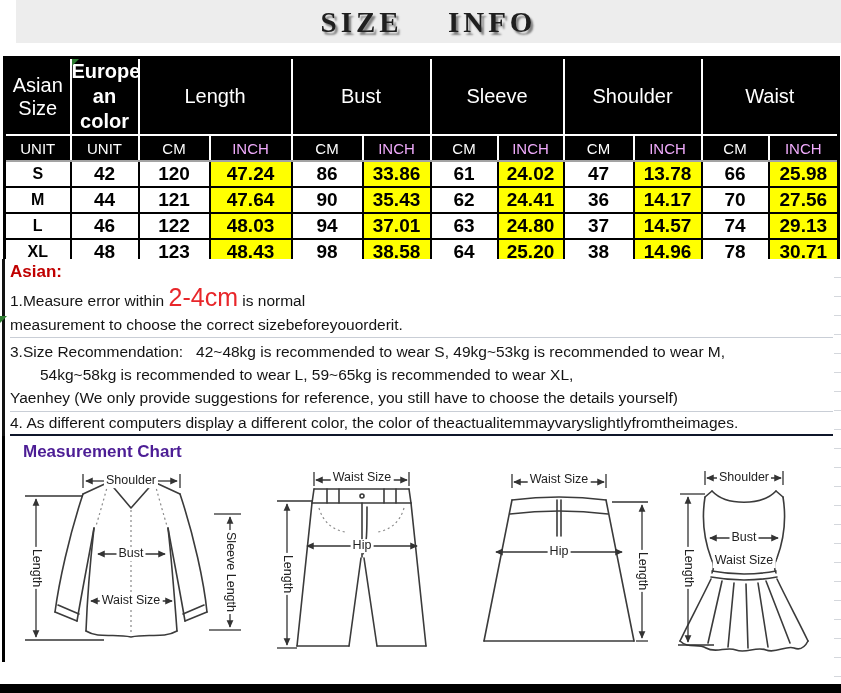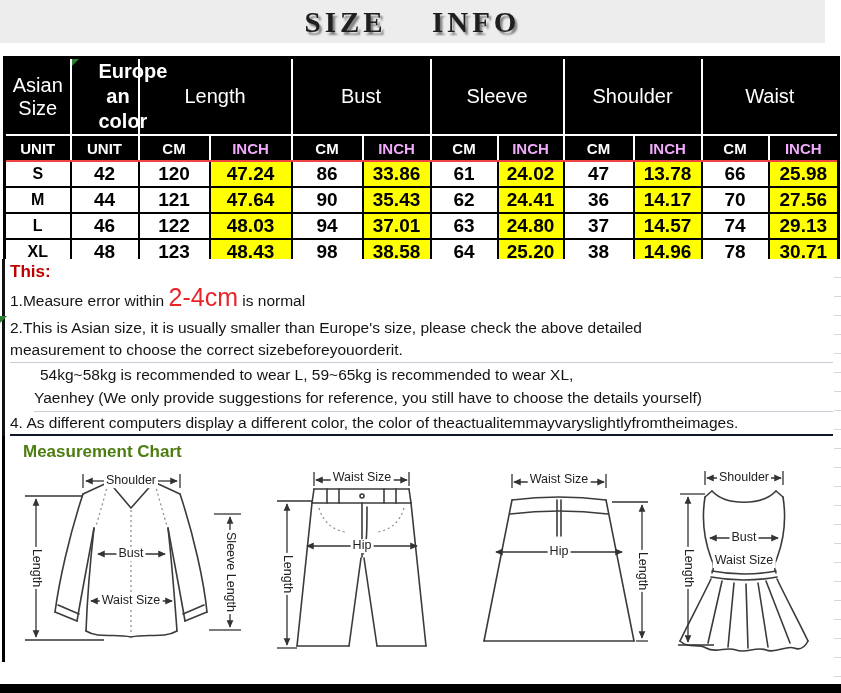--- a/index.html
+++ b/index.html
@@ -1,35 +1,35 @@
 <!DOCTYPE html>
 <html><head>
 <meta charset="utf-8">
 <style>
   html,body{margin:0;padding:0;background:#fff;}
   .page{position:relative;width:841px;height:693px;overflow:hidden;background:#fff;
         font-family:"Liberation Sans",sans-serif;color:#141414;}
 
   
-  .title-band{position:absolute;left:0;top:0;width:825px;height:43px;background:#ededed;}
+  .title-band{position:absolute;left:16px;top:0;width:825px;height:43px;background:#ededed;}
   .page-title{margin:0;text-align:center;line-height:45px;font-family:"Liberation Serif",serif;
         font-size:29px;font-weight:600;letter-spacing:4px;word-spacing:34px;color:#1f1f1f;
         text-shadow:2.5px 2.5px 2px rgba(0,0,0,.45);white-space:pre;}
 
   
   table.size-table{position:absolute;left:3px;top:56px;width:834px;border-collapse:collapse;
         border:3px solid #000;table-layout:fixed;}
   .size-table thead th{background:#000;color:#fff;font-weight:400;vertical-align:middle;
         border-left:2px solid #fff;padding:0;}
   .size-table thead tr.grp th{height:70px;font-size:20px;border-bottom:2px solid #fff;}
   .size-table thead tr.grp th:first-child{border-left:none;}
-  .size-table thead tr.units th{height:24px;font-size:15px;font-weight:700;border-bottom:2px solid #ef4444;}
+  .size-table thead tr.units th{height:24px;font-size:15px;font-weight:400;border-bottom:2px solid #a3a3a3;}
   .size-table thead tr.units th:first-child{border-left:none;}
   .size-table th.euro{font-size:13.5px;font-weight:700;line-height:1.25;position:relative;}
-  .size-table th .blk{display:block;padding-left:27px;}
+  .size-table th .blk{display:block;}
   .size-table thead .inch-h{color:#f0abfc;}
   .size-table tbody td{height:24px;text-align:center;vertical-align:middle;background:#fff;
         border:2px solid #000;font-size:19px;font-weight:700;color:#000;padding:0;}
   .size-table tbody td.inch{background:#ffff00;}
   .size-table tbody td.sz{font-size:16px;}
 
   
   .excel-tri{position:absolute;width:0;height:0;border-top:7px solid #2e7d32;
         border-right:7px solid transparent;}
 
@@ -38,26 +38,26 @@
         border-left:3px solid #111;border-right:2px solid #333;background:#fff;}
   .notes{padding:0 0 0 5px;}
   .nline{white-space:pre-wrap;font-size:15.5px;line-height:1.25;color:#141414;}
   .note-heading{height:26px;line-height:26px;color:#c00000;font-weight:700;font-size:17px;}
   .n1{height:30px;line-height:30px;}
   .n1 .big-red{color:#e8262a;font-size:25px;line-height:1;}
   .n2a{height:25px;line-height:25px;}
   .n2b{height:22px;line-height:20px;border-bottom:1px solid #c9ced6;margin-right:2px;}
   .n3a{height:25px;line-height:27px;}
   .n3b{height:24px;line-height:24px;margin-left:30px;}
-  .n3c{height:24px;line-height:22px;border-bottom:1px solid #c9ced6;margin-right:2px;margin-left:24px;}
+  .n3c{height:24px;line-height:22px;border-bottom:1px solid #c9ced6;margin-right:2px;}
   .n4{height:22px;line-height:21px;border-bottom:2px solid #0f172a;margin-right:2px;}
 
   
   .chart-sec{position:relative;height:226px;border-left:3px solid #000;margin-left:-3px;}
-  .chart-heading{position:absolute;left:18px;top:6px;font-size:17px;font-weight:700;color:#4d7c0f;}
+  .chart-heading{position:absolute;left:18px;top:6px;font-size:17px;font-weight:700;color:#4c1d95;}
   .figures{position:absolute;left:4px;top:28px;width:820px;display:flex;justify-content:space-between;}
   .figure{position:relative;height:188px;}
   .fig-shirt{width:250px;}.fig-pants{width:205px;}.fig-skirt{width:190px;}.fig-dress{width:175px;}
   .figure svg{display:block;}
   .hlabel,.vlabel{position:absolute;font-size:12.5px;color:#222;background:#fff;
         padding:0 2px;white-space:nowrap;line-height:1.1;}
   .hlabel{transform:translate(-50%,-50%);}
   .vlabel{transform:translate(-50%,-50%) rotate(90deg);}
 
   
@@ -173,24 +173,24 @@
         <td>38</td>
         <td class="inch">14.96</td>
         <td>78</td>
         <td class="inch">30.71</td>
       </tr>
     </tbody>
   </table>
 
   <div class="lower-box">
     <div class="notes">
-      <div class="nline note-heading">This:</div>
+      <div class="nline note-heading">Asian:</div>
       <div class="nline n1"><span>1.Measure error within </span><span class="big-red">2-4cm</span><span> is normal</span></div>
-      <div class="nline n2a">2.This is Asian size, it is usually smaller than Europe's size, please check the above detailed</div>
       <div class="nline n2b">measurement to choose the correct sizebeforeyouorderit.</div>
+      <div class="nline n3a">3.Size Recommendation:   42~48kg is recommended to wear S, 49kg~53kg is recommended to wear M,</div>
       <div class="nline n3b">54kg~58kg is recommended to wear L, 59~65kg is recommended to wear XL,</div>
       <div class="nline n3c">Yaenhey (We only provide suggestions for reference, you still have to choose the details yourself)</div>
       <div class="nline n4">4. As different computers display a different color, the color of theactualitemmayvaryslightlyfromtheimages.</div>
     </div>
 
     <div class="chart-sec">
       <div class="chart-heading">Measurement Chart</div>
       <div class="figures">
 
         <div class="figure fig-shirt">

